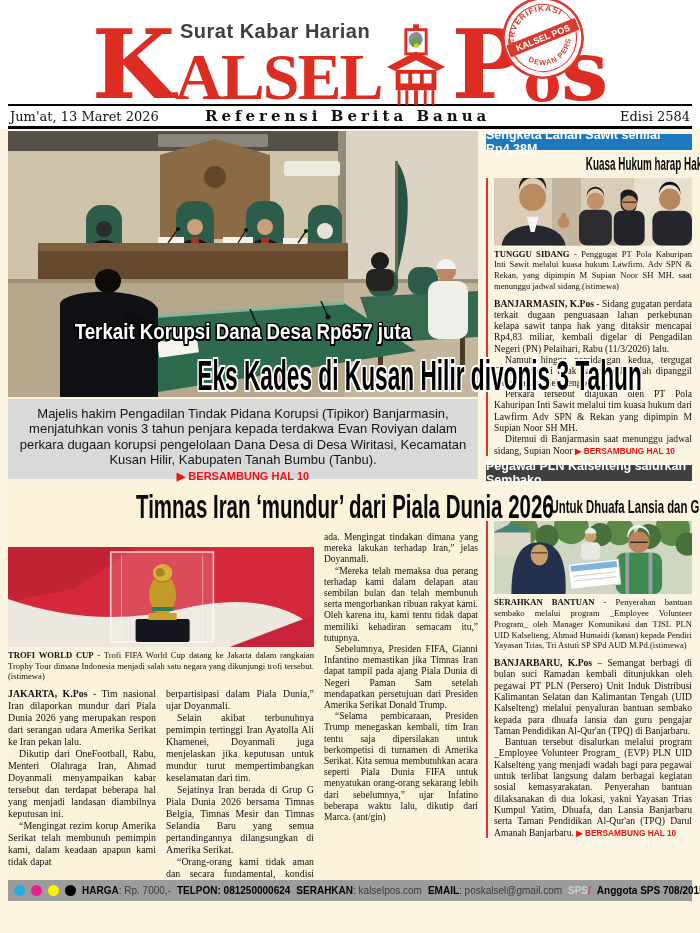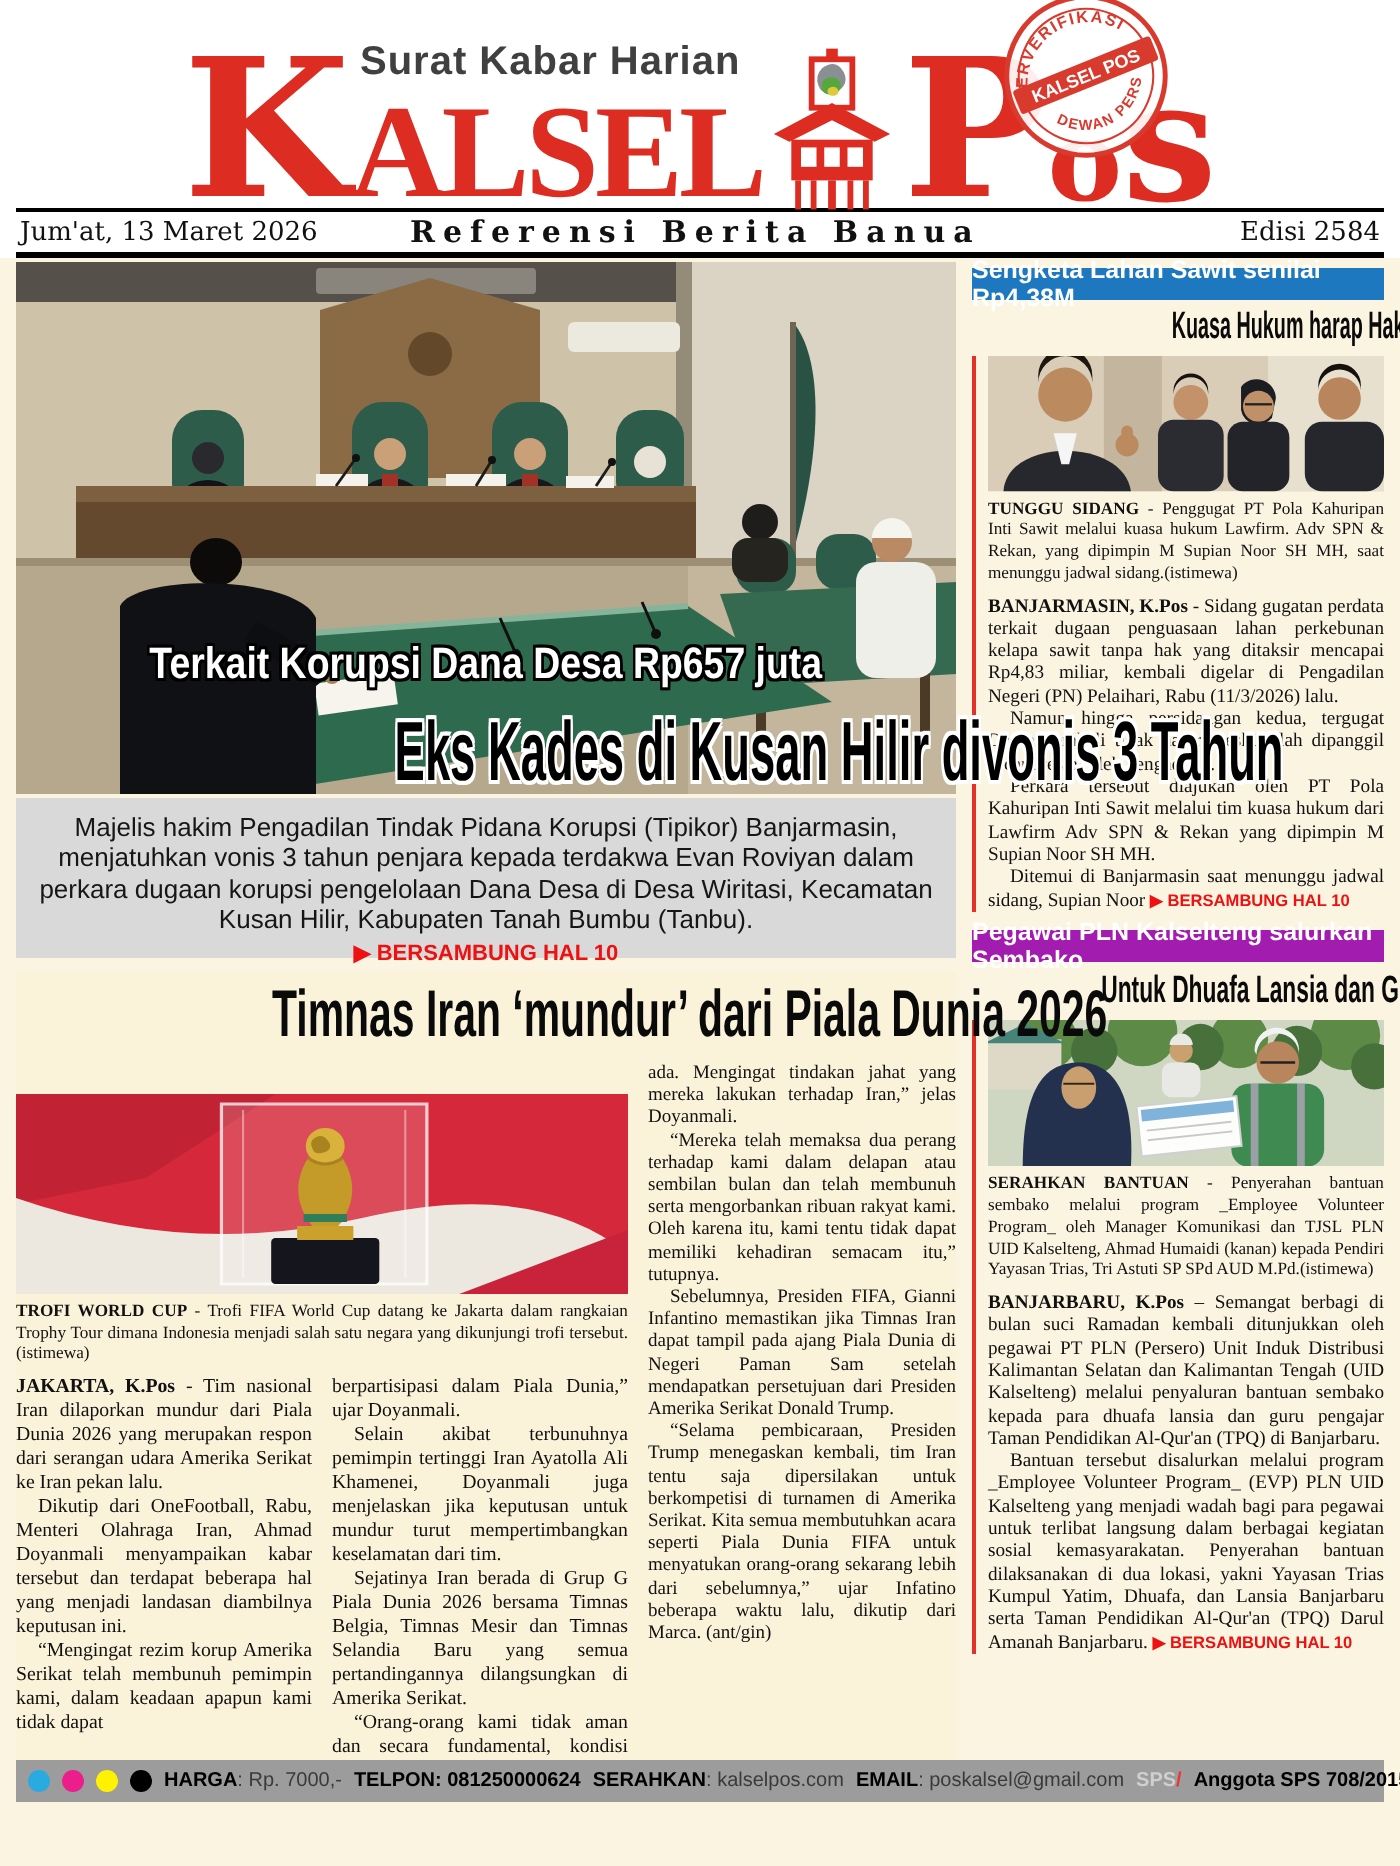--- a/index.html
+++ b/index.html
@@ -73,21 +73,21 @@
   .tcol { flex:1; }
   .timnas-col3 { flex:1; font-size:9.5px; line-height:1.18; }
   .news p { text-align:justify; text-indent:11px; }
   .news p.ni { text-indent:0; }
   .dateline { font-weight:700; }
 
   
   .banner { height:16px; display:flex; align-items:center; justify-content:center;
             color:#fff; font:700 12.5px "Liberation Sans", sans-serif; }
   .banner.blue { background:#1d78c0; margin:3px 0 3px; }
-  .banner.red  { background:#a21caf; margin:9px 0 4px; }
+  .banner.red  { background:#404040; margin:9px 0 15px; }
   .side-h .h-wrap span { display:inline-block; white-space:nowrap;
     font:700 19px "Liberation Sans", sans-serif; color:#0a0a0a; }
   .sx52 { transform:scaleX(.52); } .sx60 { transform:scaleX(.60); }
   .side-body { border-left:2px solid #e23128; padding-left:6px; margin-top:3px;
                font-size:9.6px; line-height:1.18; }
   .side-body svg { width:100%; display:block; }
   .bers-inline { color:#ee1111; font:700 8.3px "Liberation Sans", sans-serif; white-space:nowrap; }
 
   
   .footbar { position:absolute; left:8px; right:8px; top:880px; height:21px;
@@ -275,21 +275,21 @@
               </div>
               <div class="tcol">
                 <p class="ni">berpartisipasi dalam Piala Dunia,” ujar Doyanmali.</p>
                 <p>Selain akibat terbunuhnya pemimpin tertinggi Iran Ayatolla Ali Khamenei, Doyanmali juga menjelaskan jika keputusan untuk mundur turut mempertimbangkan keselamatan dari tim.</p>
                 <p>Sejatinya Iran berada di Grup G Piala Dunia 2026 bersama Timnas Belgia, Timnas Mesir dan Timnas Selandia Baru yang semua pertandingannya dilangsungkan di Amerika Serikat.</p>
                 <p>“Orang-orang kami tidak aman dan secara fundamental, kondisi untuk berpartisipasi tidak</p>
               </div>
             </div>
           </div>
           <div class="timnas-col3">
-            <p class="ni">ada. Mengingat tindakan jahat yang mereka lakukan terhadap Iran,” jelas Doyanmali.</p>
+            <p class="ni">ada. Mengingat tindakan dimana yang mereka lakukan terhadap Iran,” jelas Doyanmali.</p>
             <p>“Mereka telah memaksa dua perang terhadap kami dalam delapan atau sembilan bulan dan telah membunuh serta mengorbankan ribuan rakyat kami. Oleh karena itu, kami tentu tidak dapat memiliki kehadiran semacam itu,” tutupnya.</p>
             <p>Sebelumnya, Presiden FIFA, Gianni Infantino memastikan jika Timnas Iran dapat tampil pada ajang Piala Dunia di Negeri Paman Sam setelah mendapatkan persetujuan dari Presiden Amerika Serikat Donald Trump.</p>
             <p>“Selama pembicaraan, Presiden Trump menegaskan kembali, tim Iran tentu saja dipersilakan untuk berkompetisi di turnamen di Amerika Serikat. Kita semua membutuhkan acara seperti Piala Dunia FIFA untuk menyatukan orang-orang sekarang lebih dari sebelumnya,” ujar Infatino beberapa waktu lalu, dikutip dari Marca. (ant/gin)</p>
           </div>
         </div>
       </section>
     </div>
 
     <aside class="side-col">
 

